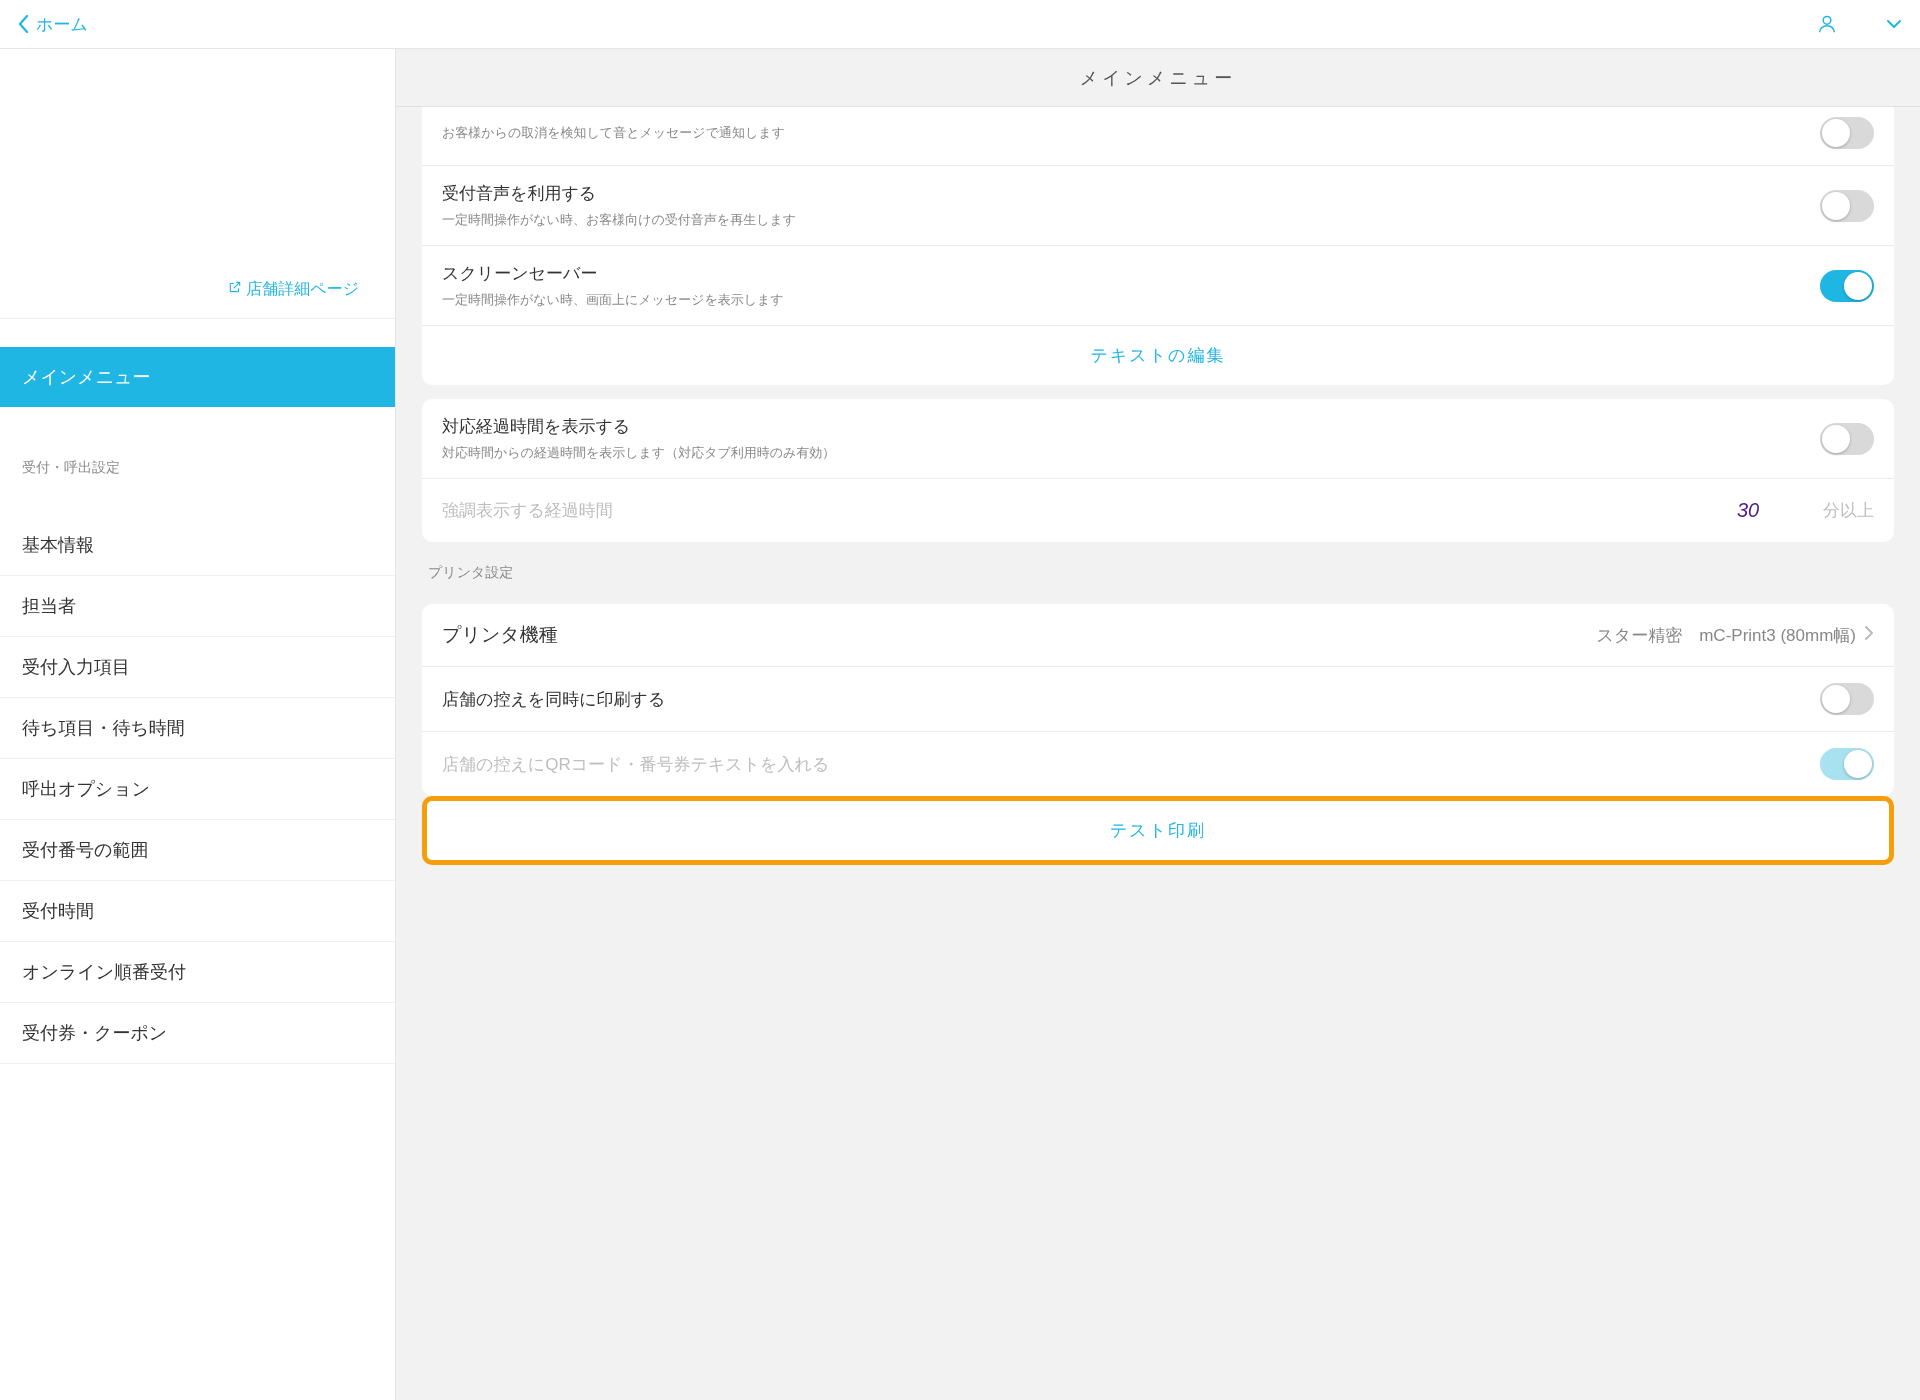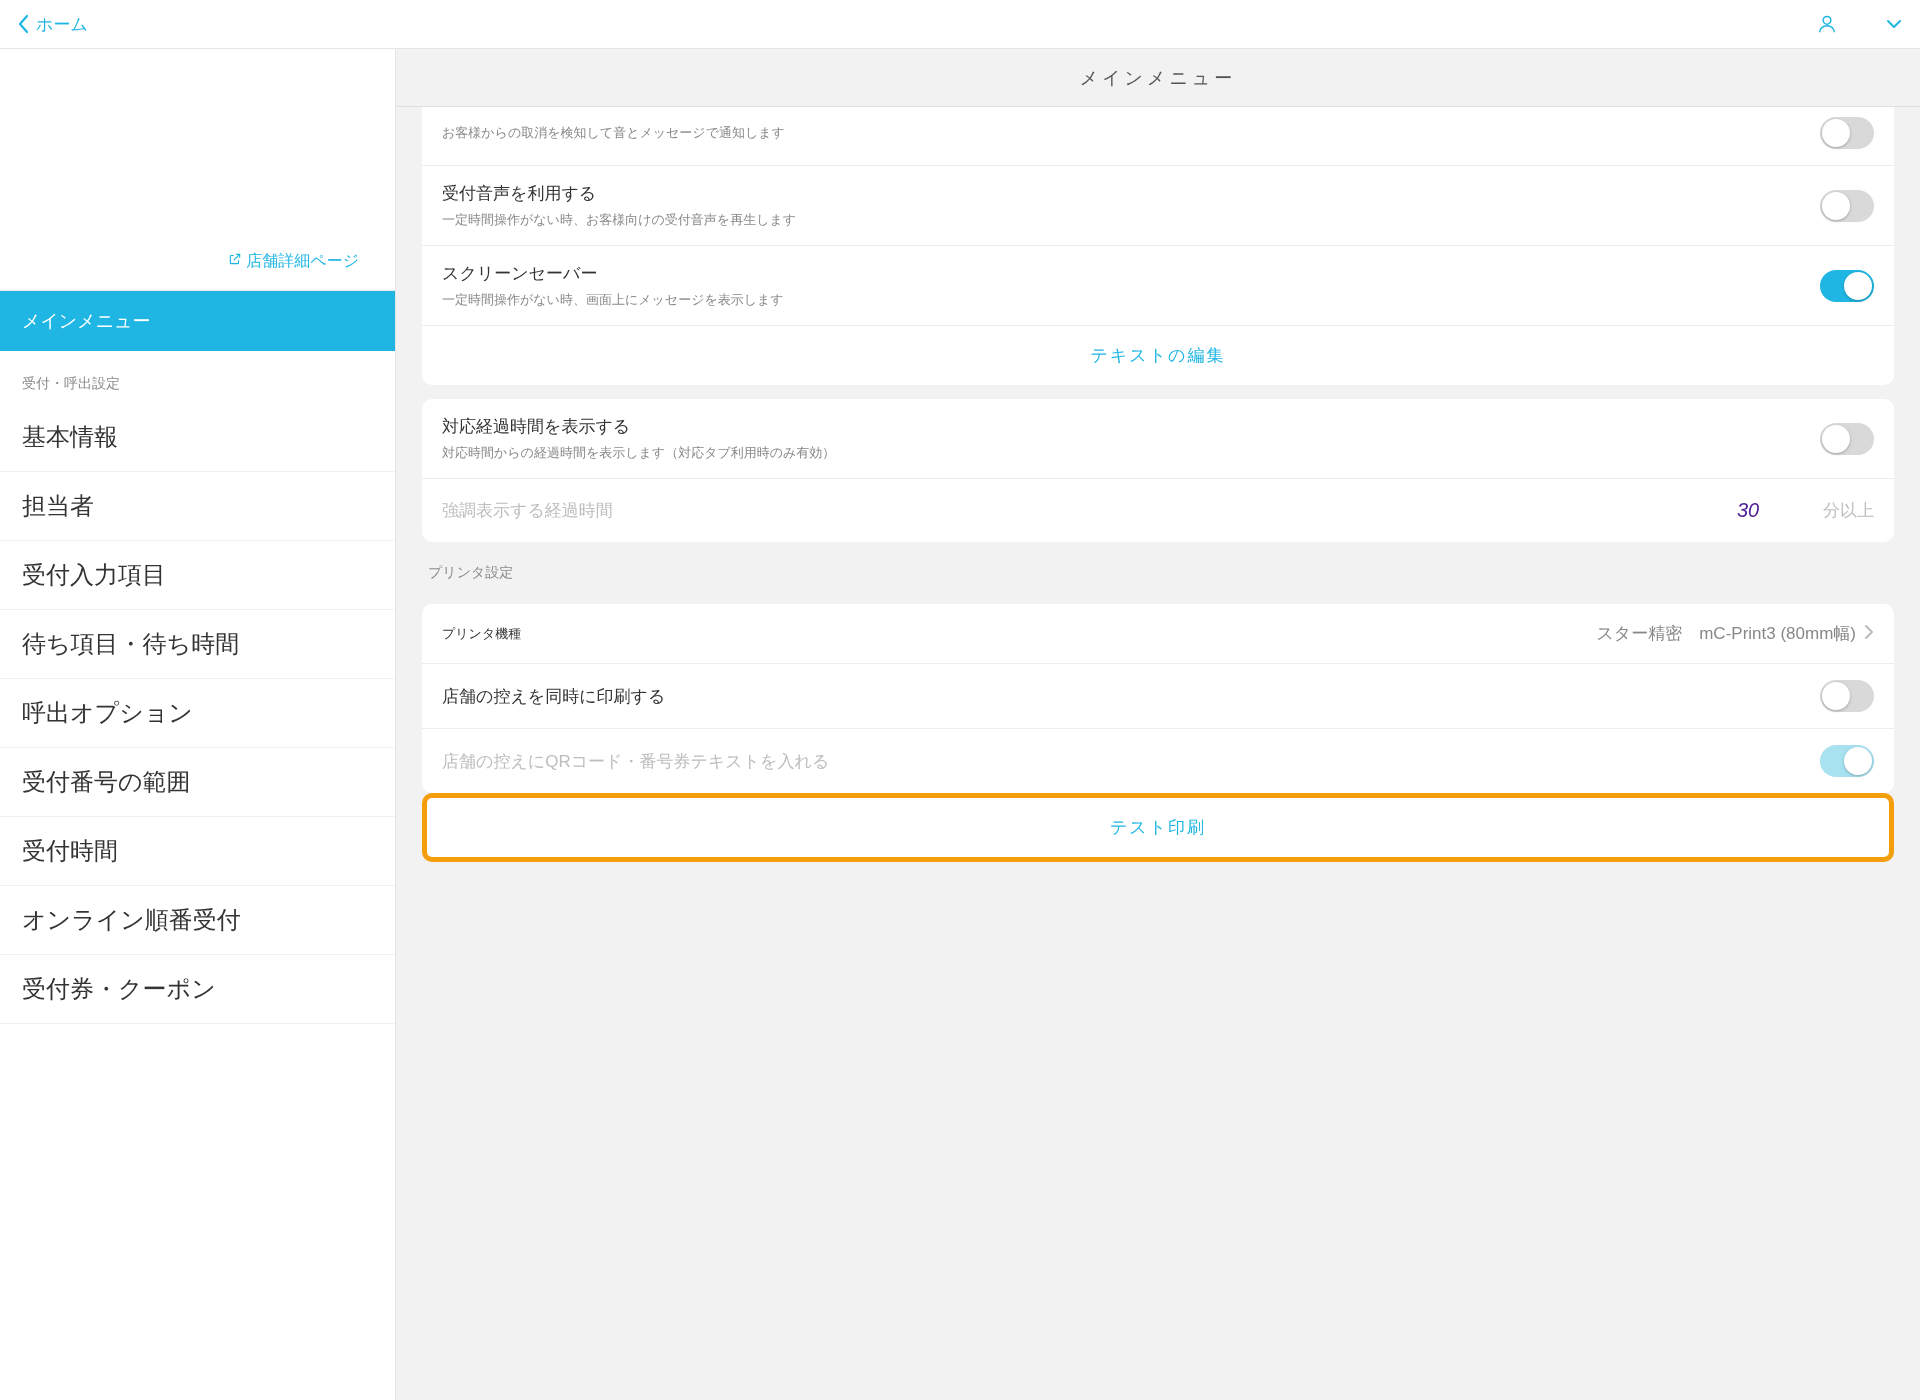--- a/index.html
+++ b/index.html
@@ -11,28 +11,28 @@
 .back-chevron { width: 12px; height: 20px; margin-right: 6px; display: inline-flex; align-items: center; }
 .back-chevron svg { stroke: #1fb6e3; }
 .topbar-spacer { flex: 1; }
 .user-icon { color: #1fb6e3; margin-right: 38px; display: inline-flex; }
 .user-icon svg { stroke: #1fb6e3; fill: none; stroke-width: 1.6; }
 .menu-chevron { display: inline-flex; }
 .menu-chevron svg { stroke: #1fb6e3; }
 
 .layout { display: flex; height: calc(100% - 49px); }
 
-.sidebar { width: 396px; background: #fff; border-right: 1px solid #e5e5e5; flex-shrink: 0; display: flex; flex-direction: column; overflow: hidden; }
+.sidebar { width: 396px; background: #fff; border-right: 1px solid #e5e5e5; flex-shrink: 0; display: flex; flex-direction: column; overflow: hidden; gap: 28px; }
 .sidebar-top-blank { height: 184px; }
 .sidebar-detail-link { color: #1fb6e3; font-size: 16px; text-align: right; padding: 18px 36px 18px 18px; border-bottom: 1px solid #eee; cursor: pointer; }
 .ext-icon svg { stroke: #1fb6e3; }
 .sidebar-active { background: #1fb6e3; color: #fff; font-size: 18px; padding: 18px 22px; }
 .sidebar-section-title { color: #8a8a8a; font-size: 14px; padding: 24px 22px 10px; }
 .sidebar-list { flex: 1; overflow-y: auto; }
-.sidebar-item { font-size: 24px; color: #333; padding: 18px 22px; border-bottom: 1px solid #f0f0f0; cursor: pointer; }
+.sidebar-item { font-size: 18px; color: #333; padding: 18px 22px; border-bottom: 1px solid #f0f0f0; cursor: pointer; }
 
 .main { flex: 1; background: #f2f2f2; display: flex; flex-direction: column; overflow: hidden; }
 .main-header { height: 58px; background: #f2f2f2; border-bottom: 1px solid #e0e0e0; display: flex; align-items: center; justify-content: center; font-size: 18px; color: #555; letter-spacing: 4px; }
 .main-scroll { flex: 1; overflow-y: auto; padding: 0 26px 40px; }
 
 .card { background: #fff; border-radius: 10px; margin-top: 14px; overflow: hidden; }
 .group-label { color: #8a8a8a; font-size: 14px; padding: 22px 6px 8px; }
 
 .row { border-bottom: 1px solid #ececec; padding: 16px 20px; display: flex; align-items: center; }
 .row:last-child { border-bottom: none; }
@@ -50,21 +50,21 @@
 
 .action-link { text-align: center; color: #1fb6e3; font-size: 17px; padding: 18px 0; letter-spacing: 2px; cursor: pointer; }
 
 .value-row { display: flex; align-items: center; padding: 20px; border-bottom: 1px solid #ececec; }
 .value-row:last-child { border-bottom: none; align-items: center; }
 .value-label { flex: 1; font-size: 17px; color: #bdbdbd; }
 .value-input { width: 130px; text-align: center; font-size: 20px; color: #4c1d95; font-style: italic; }
 .value-suffix { font-size: 17px; color: #bdbdbd; margin-left: 10px; }
 
 .select-row { display: flex; align-items: center; padding: 18px 20px; border-bottom: 1px solid #ececec; cursor: pointer; }
-.select-label { flex: 1; font-size: 13px; color: #333; }
+.select-label { flex: 1; font-size: 19px; color: #333; }
 .select-value { font-size: 17px; color: #888; margin-right: 8px; }
 .select-chevron svg { stroke: #bbb; }
 
 .highlight-orange { border: 5px solid #f59e0b; border-radius: 10px; margin-top: 0; }
 
 .first-card-trunc { border-top-left-radius: 0; border-top-right-radius: 0; margin-top: 0; }
 .first-desc-only { padding-top: 10px; }
 </style>
 </head>
 <body>

